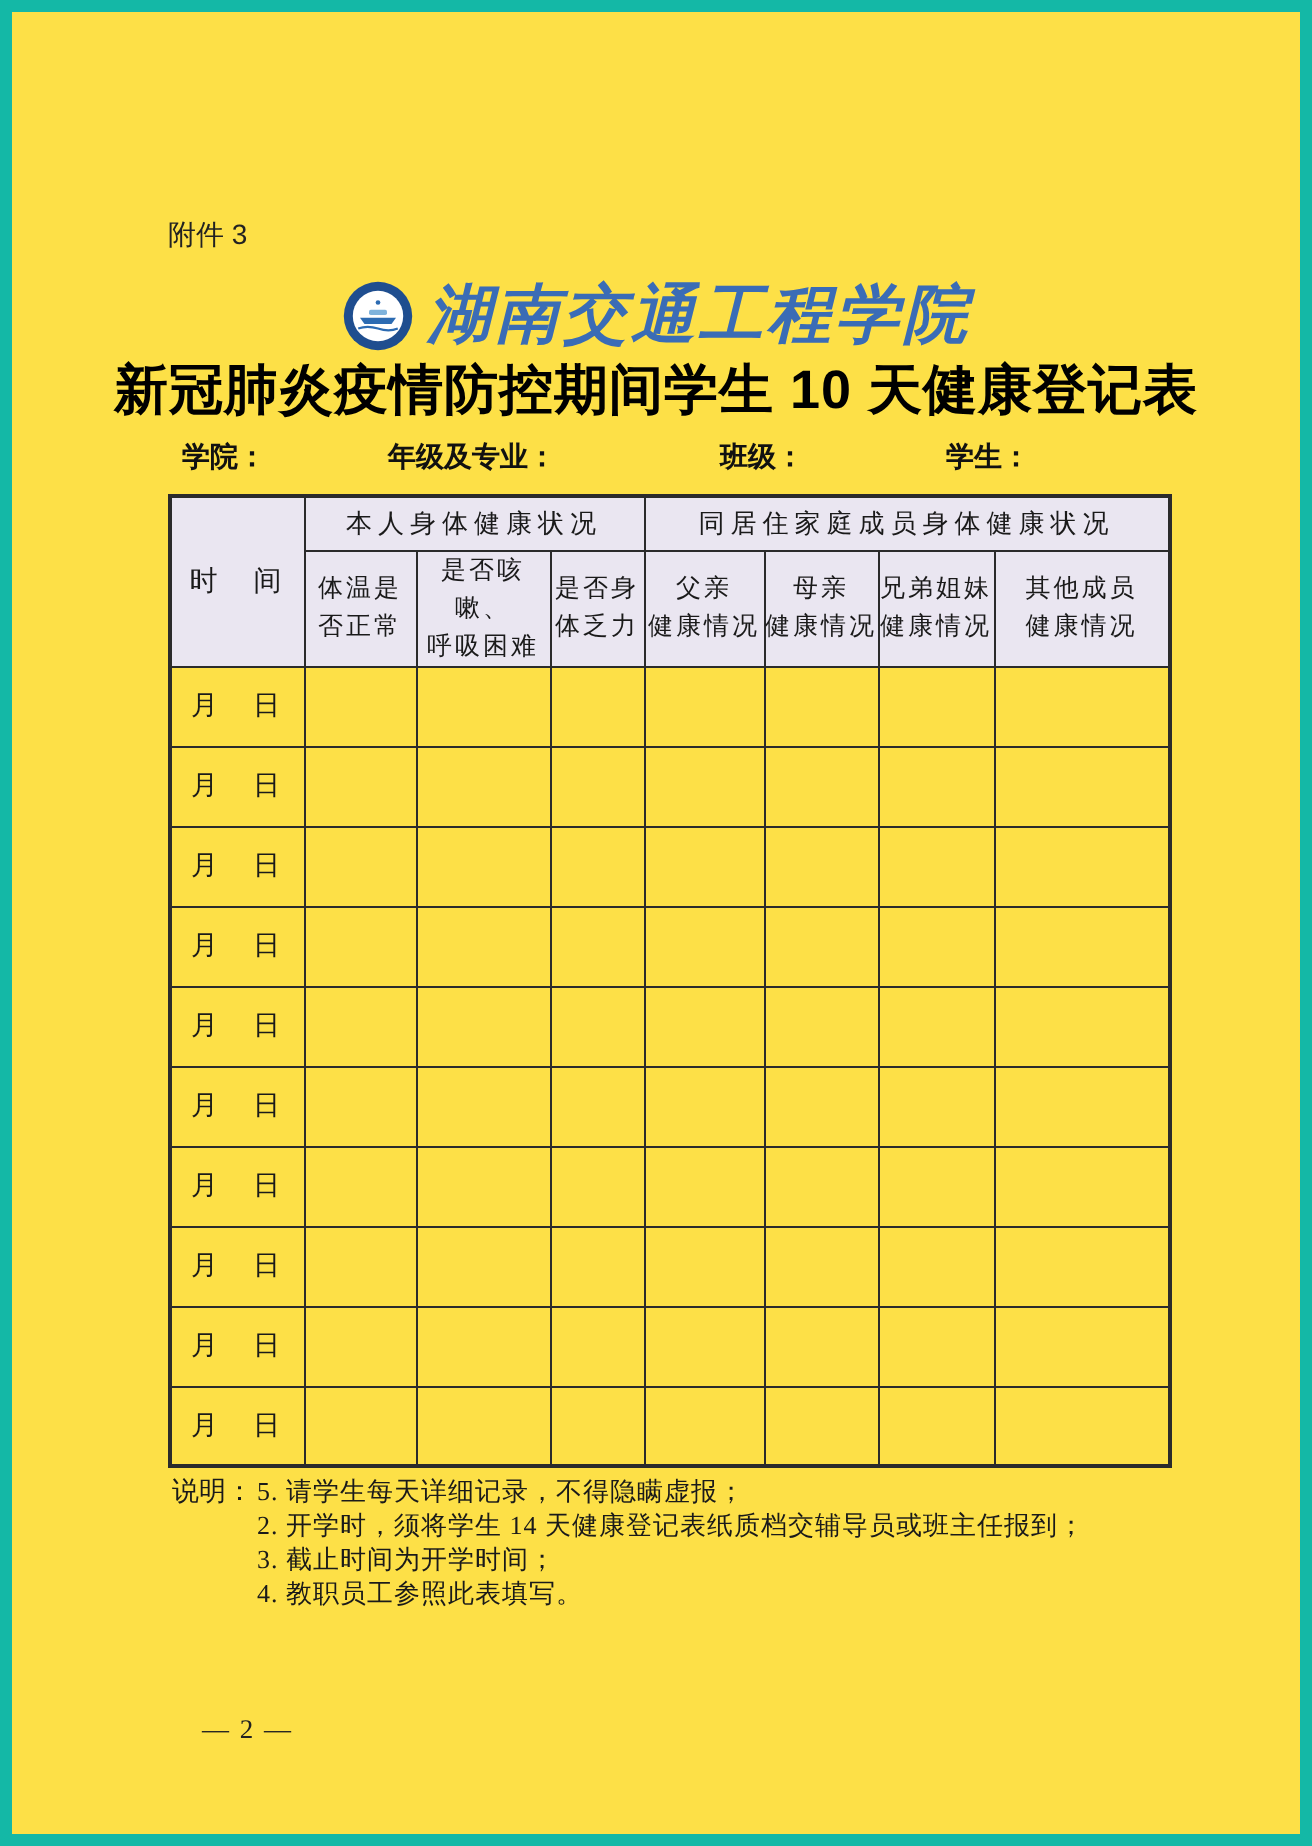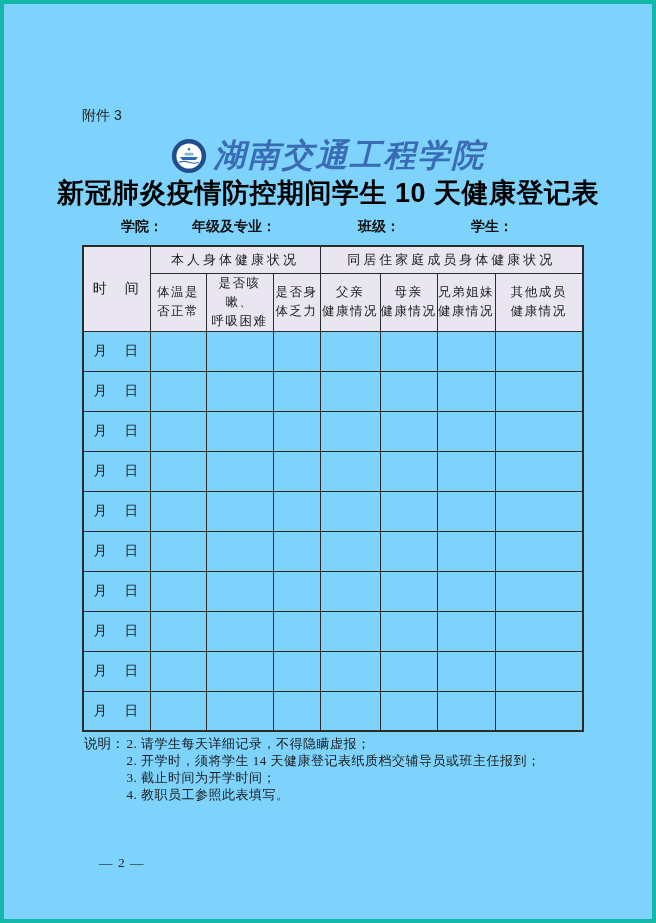--- a/index.html
+++ b/index.html
@@ -3,22 +3,22 @@
 <meta charset="utf-8">
 <style>
   * { margin: 0; padding: 0; box-sizing: border-box; }
   html, body { background: #ffffff; }
   body { font-family: "Liberation Sans", sans-serif; color: #1a1a1a; }
 
   .page {
     position: relative;
     width: 656px;
     height: 923px;
-    background: #7dd3fc;
-    border: 4px solid #14b8a6;
+    background: #fde047;
+    border: 6px solid #14b8a6;
     overflow: hidden;
   }
 
   .attachment {
     position: absolute;
     top: 103px;
     left: 78px;
     font-size: 14px;
     font-family: "Liberation Sans", sans-serif;
     color: #222;
@@ -63,21 +63,21 @@
     position: absolute;
     top: 214px;
     left: 0;
     width: 100%;
     height: 20px;
     font-weight: bold;
     font-size: 14px;
     color: #111;
   }
   .form-row .field { position: absolute; top: 0; white-space: nowrap; }
-  .field-college    { left: 85px; margin-left: 32px; }
+  .field-college    { left: 85px; }
   .field-grade      { left: 188px; }
   .field-class      { left: 354px; }
   .field-student    { left: 467px; }
 
   table.health-table {
     position: absolute;
     top: 241px;
     left: 78px;
     width: 500px;
     border-collapse: collapse;
@@ -310,21 +310,21 @@
       <td></td>
       <td></td>
       <td></td>
     </tr>
       </tbody>
   </table>
 
   <div class="notes">
     <span class="notes-label">说明：</span>
     <div class="notes-items">
-      <div>2. 请学生每天详细记录，不得隐瞒虚报；</div>
+      <div>5. 请学生每天详细记录，不得隐瞒虚报；</div>
       <div>2. 开学时，须将学生 14 天健康登记表纸质档交辅导员或班主任报到；</div>
       <div>3. 截止时间为开学时间；</div>
       <div>4. 教职员工参照此表填写。</div>
     </div>
   </div>
 
   <div class="page-number">— 2 —</div>
 
 </div>
 

